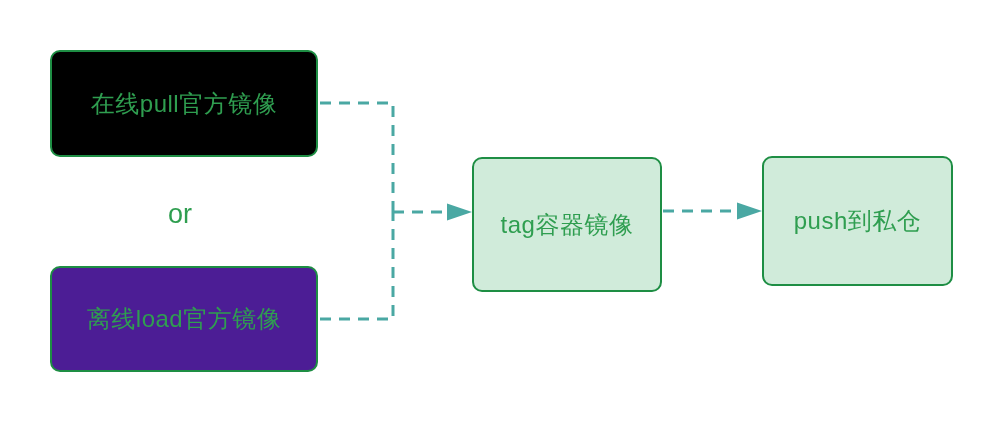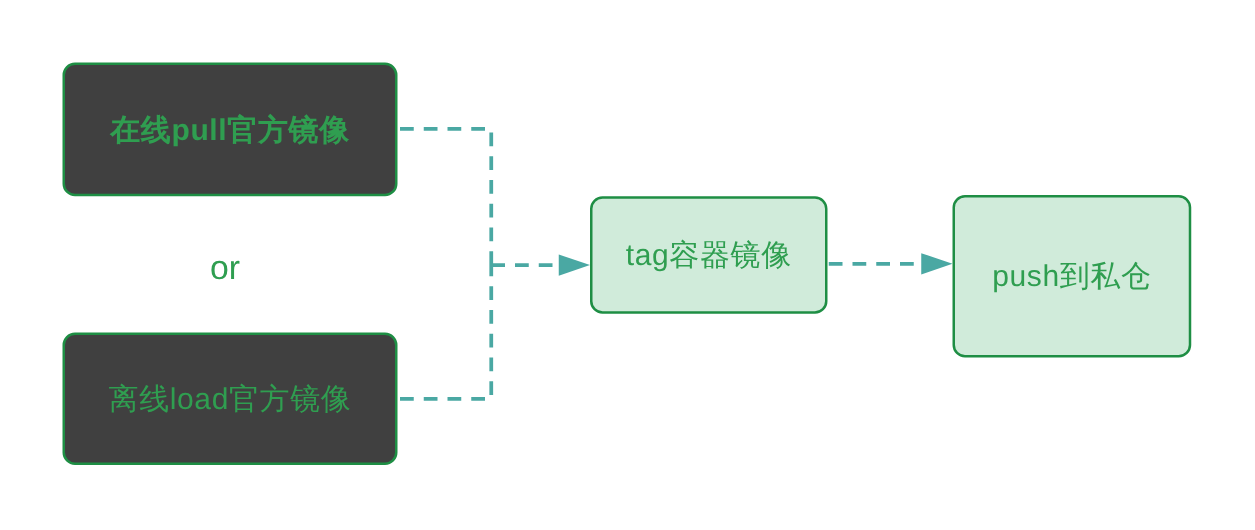--- a/index.html
+++ b/index.html
@@ -36,21 +36,21 @@
     border-width: 2.5px;
     border-radius: 10px;
     display: flex;
     align-items: center;
     justify-content: center;
     font-size: 24px;
     letter-spacing: 0.5px;
   }
   .node-online-pull { left: 50px;  top: 50px;  width: 268px; height: 107px; }
   .node-offline-load{ left: 50px;  top: 266px; width: 268px; height: 106px; }
-  .node-tag         { left: 472px; top: 157px; width: 190px; height: 94px; }
+  .node-tag         { left: 472px; top: 157px; width: 190px; height: 135px; }
   .node-push        { left: 762px; top: 156px; width: 191px; height: 130px; }
   .or-label {
     position: absolute;
     left: 145px;
     top: 199px;
     width: 70px;
     text-align: center;
     font-size: 27px;
   }
 </style>
@@ -65,25 +65,25 @@
 
     <path class="dash-line" d="M 320 319 H 393 V 212" stroke="#4aa8a3"></path>
 
     <path class="dash-line" d="M 393 212 H 446" stroke="#4aa8a3"></path>
     <polygon points="472,212 447,203.5 447,220.5" fill="#4aa8a3"></polygon>
 
     <path class="dash-line" d="M 663 211 H 736" stroke="#4aa8a3"></path>
     <polygon points="762,211 737,202.5 737,219.5" fill="#4aa8a3"></polygon>
   </svg>
 
-  <div class="node node-online-pull" style="background-color: #404040; border-color: rgb(30, 142, 68); color: rgb(47, 158, 80); font-weight: bold;">
+  <div class="node node-online-pull" style="background-color: #000000; border-color: rgb(30, 142, 68); color: rgb(47, 158, 80);">
     <span>在线pull官方镜像</span>
   </div>
 
-  <div class="node node-offline-load" style="background-color: #404040; border-color: rgb(30, 142, 68); color: rgb(47, 158, 80);">
+  <div class="node node-offline-load" style="background-color: #4c1d95; border-color: rgb(30, 142, 68); color: rgb(47, 158, 80);">
     <span>离线load官方镜像</span>
   </div>
 
   <div class="node node-tag" style="background-color: rgb(208, 235, 218); border-color: rgb(30, 142, 68); color: rgb(47, 158, 80);">
     <span>tag容器镜像</span>
   </div>
 
   <div class="node node-push" style="background-color: rgb(208, 235, 218); border-color: rgb(30, 142, 68); color: rgb(47, 158, 80);">
     <span>push到私仓</span>
   </div>

